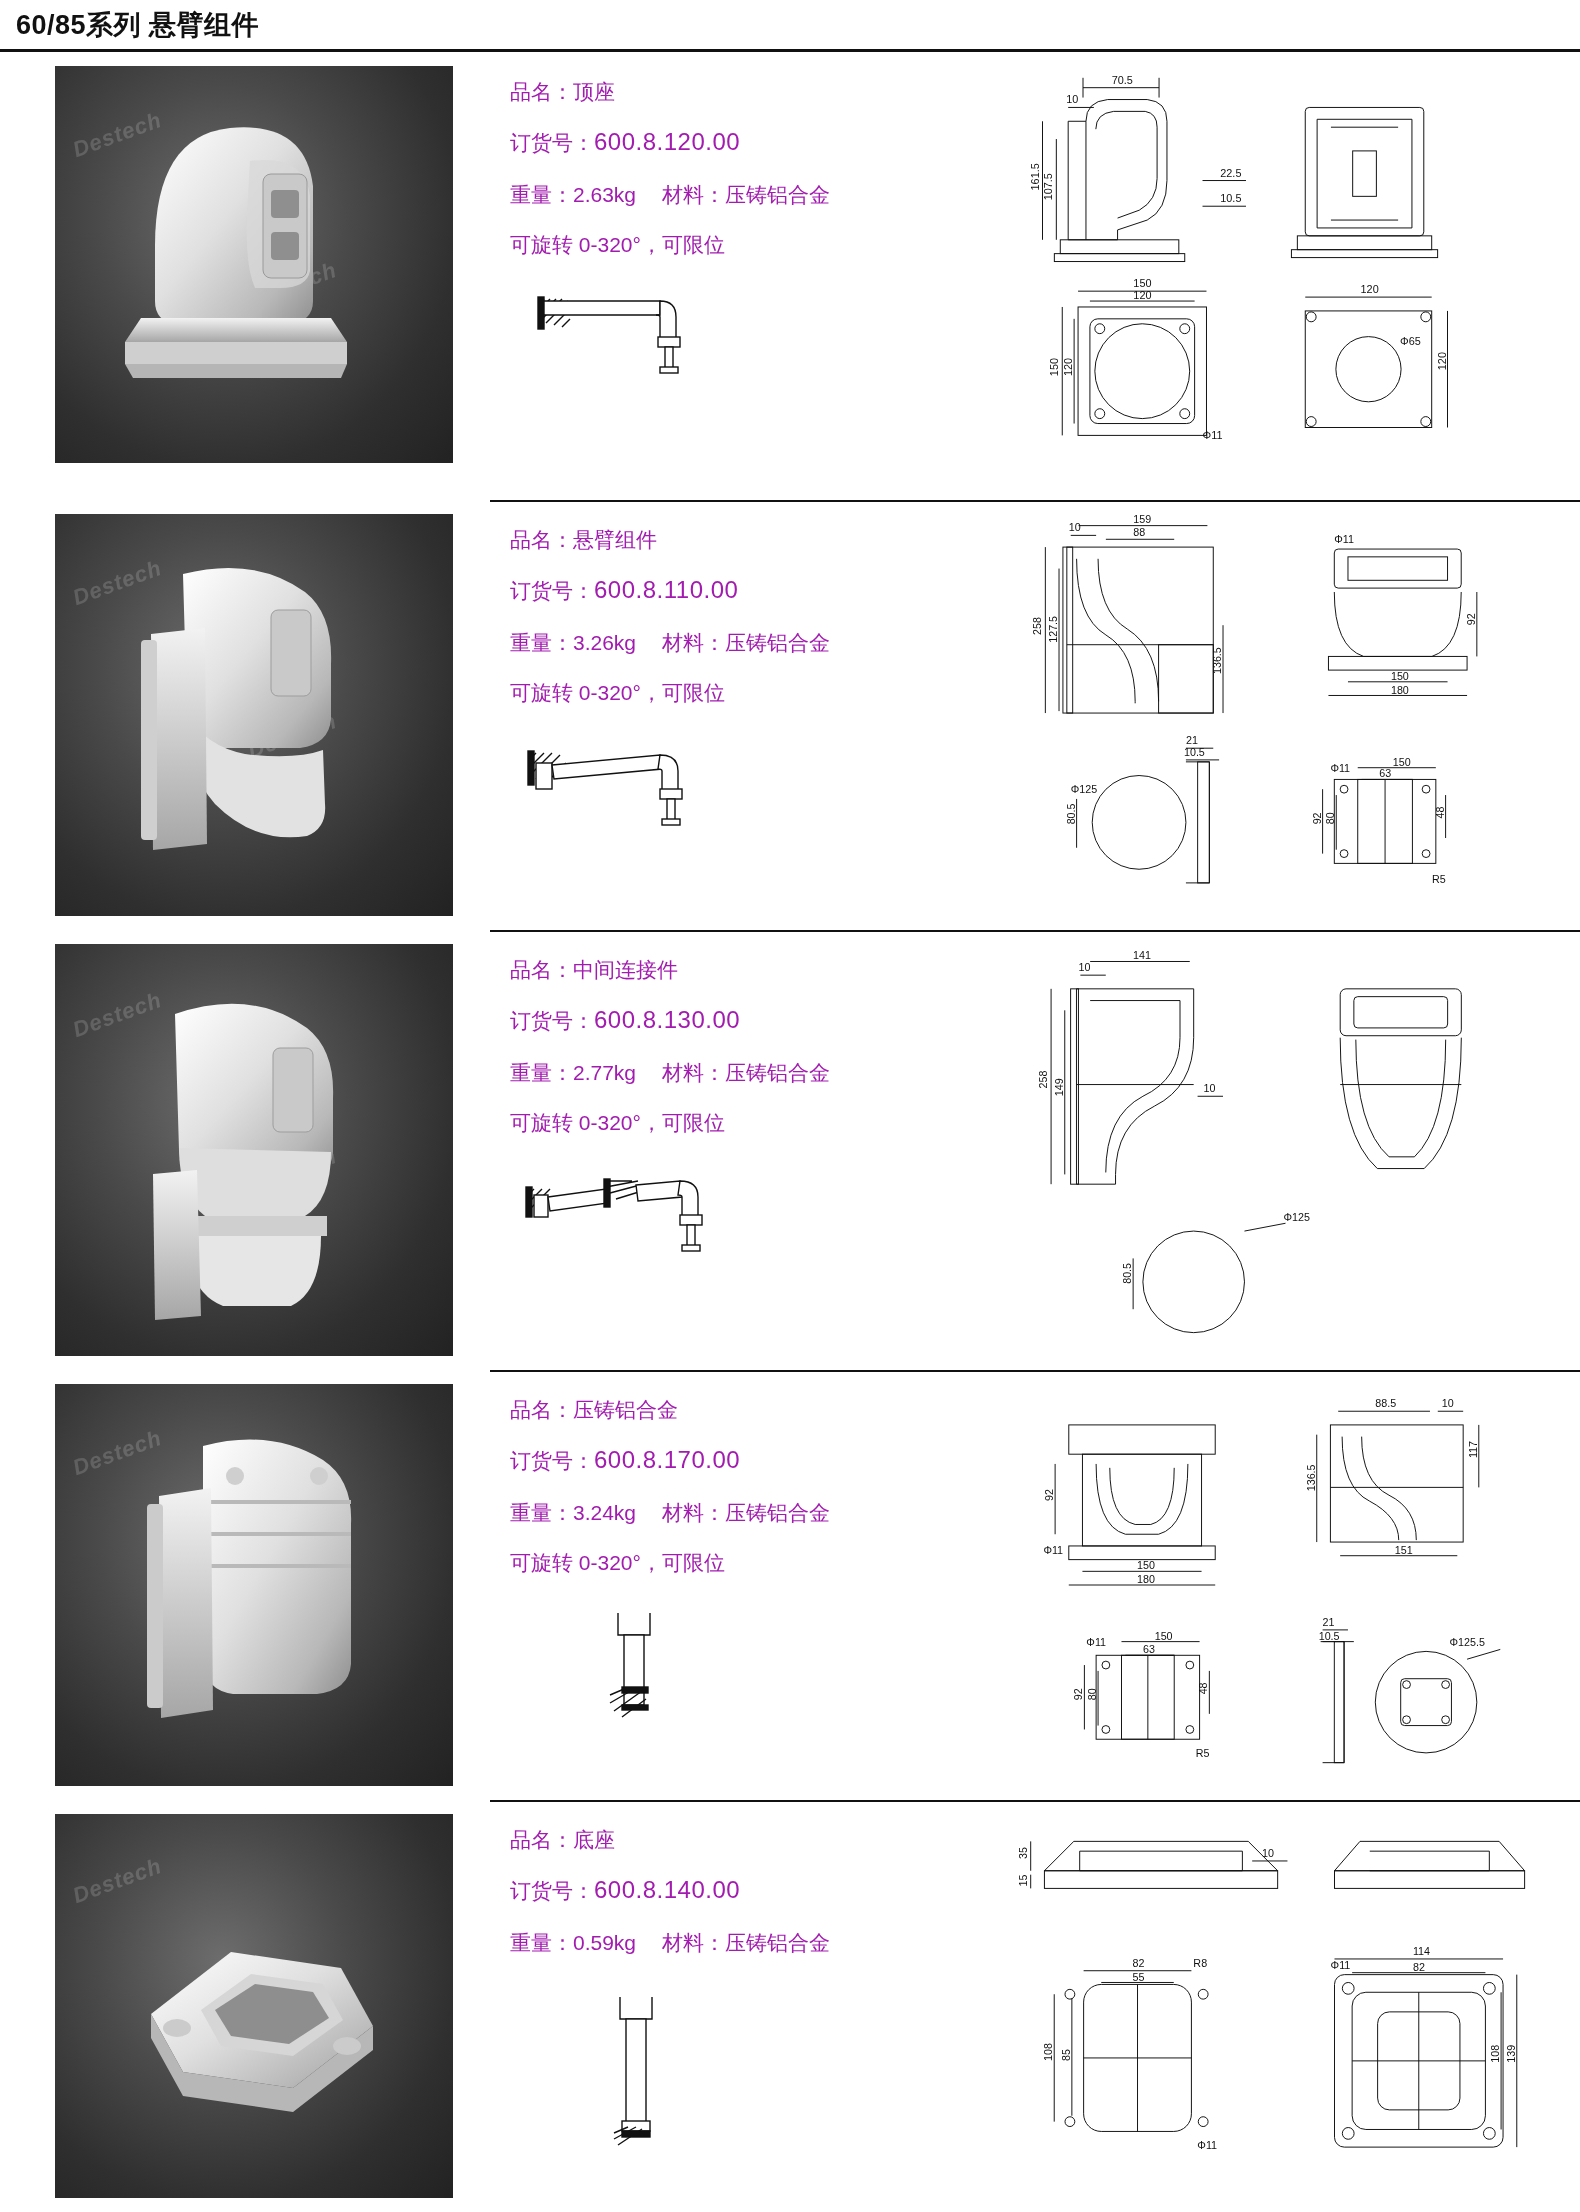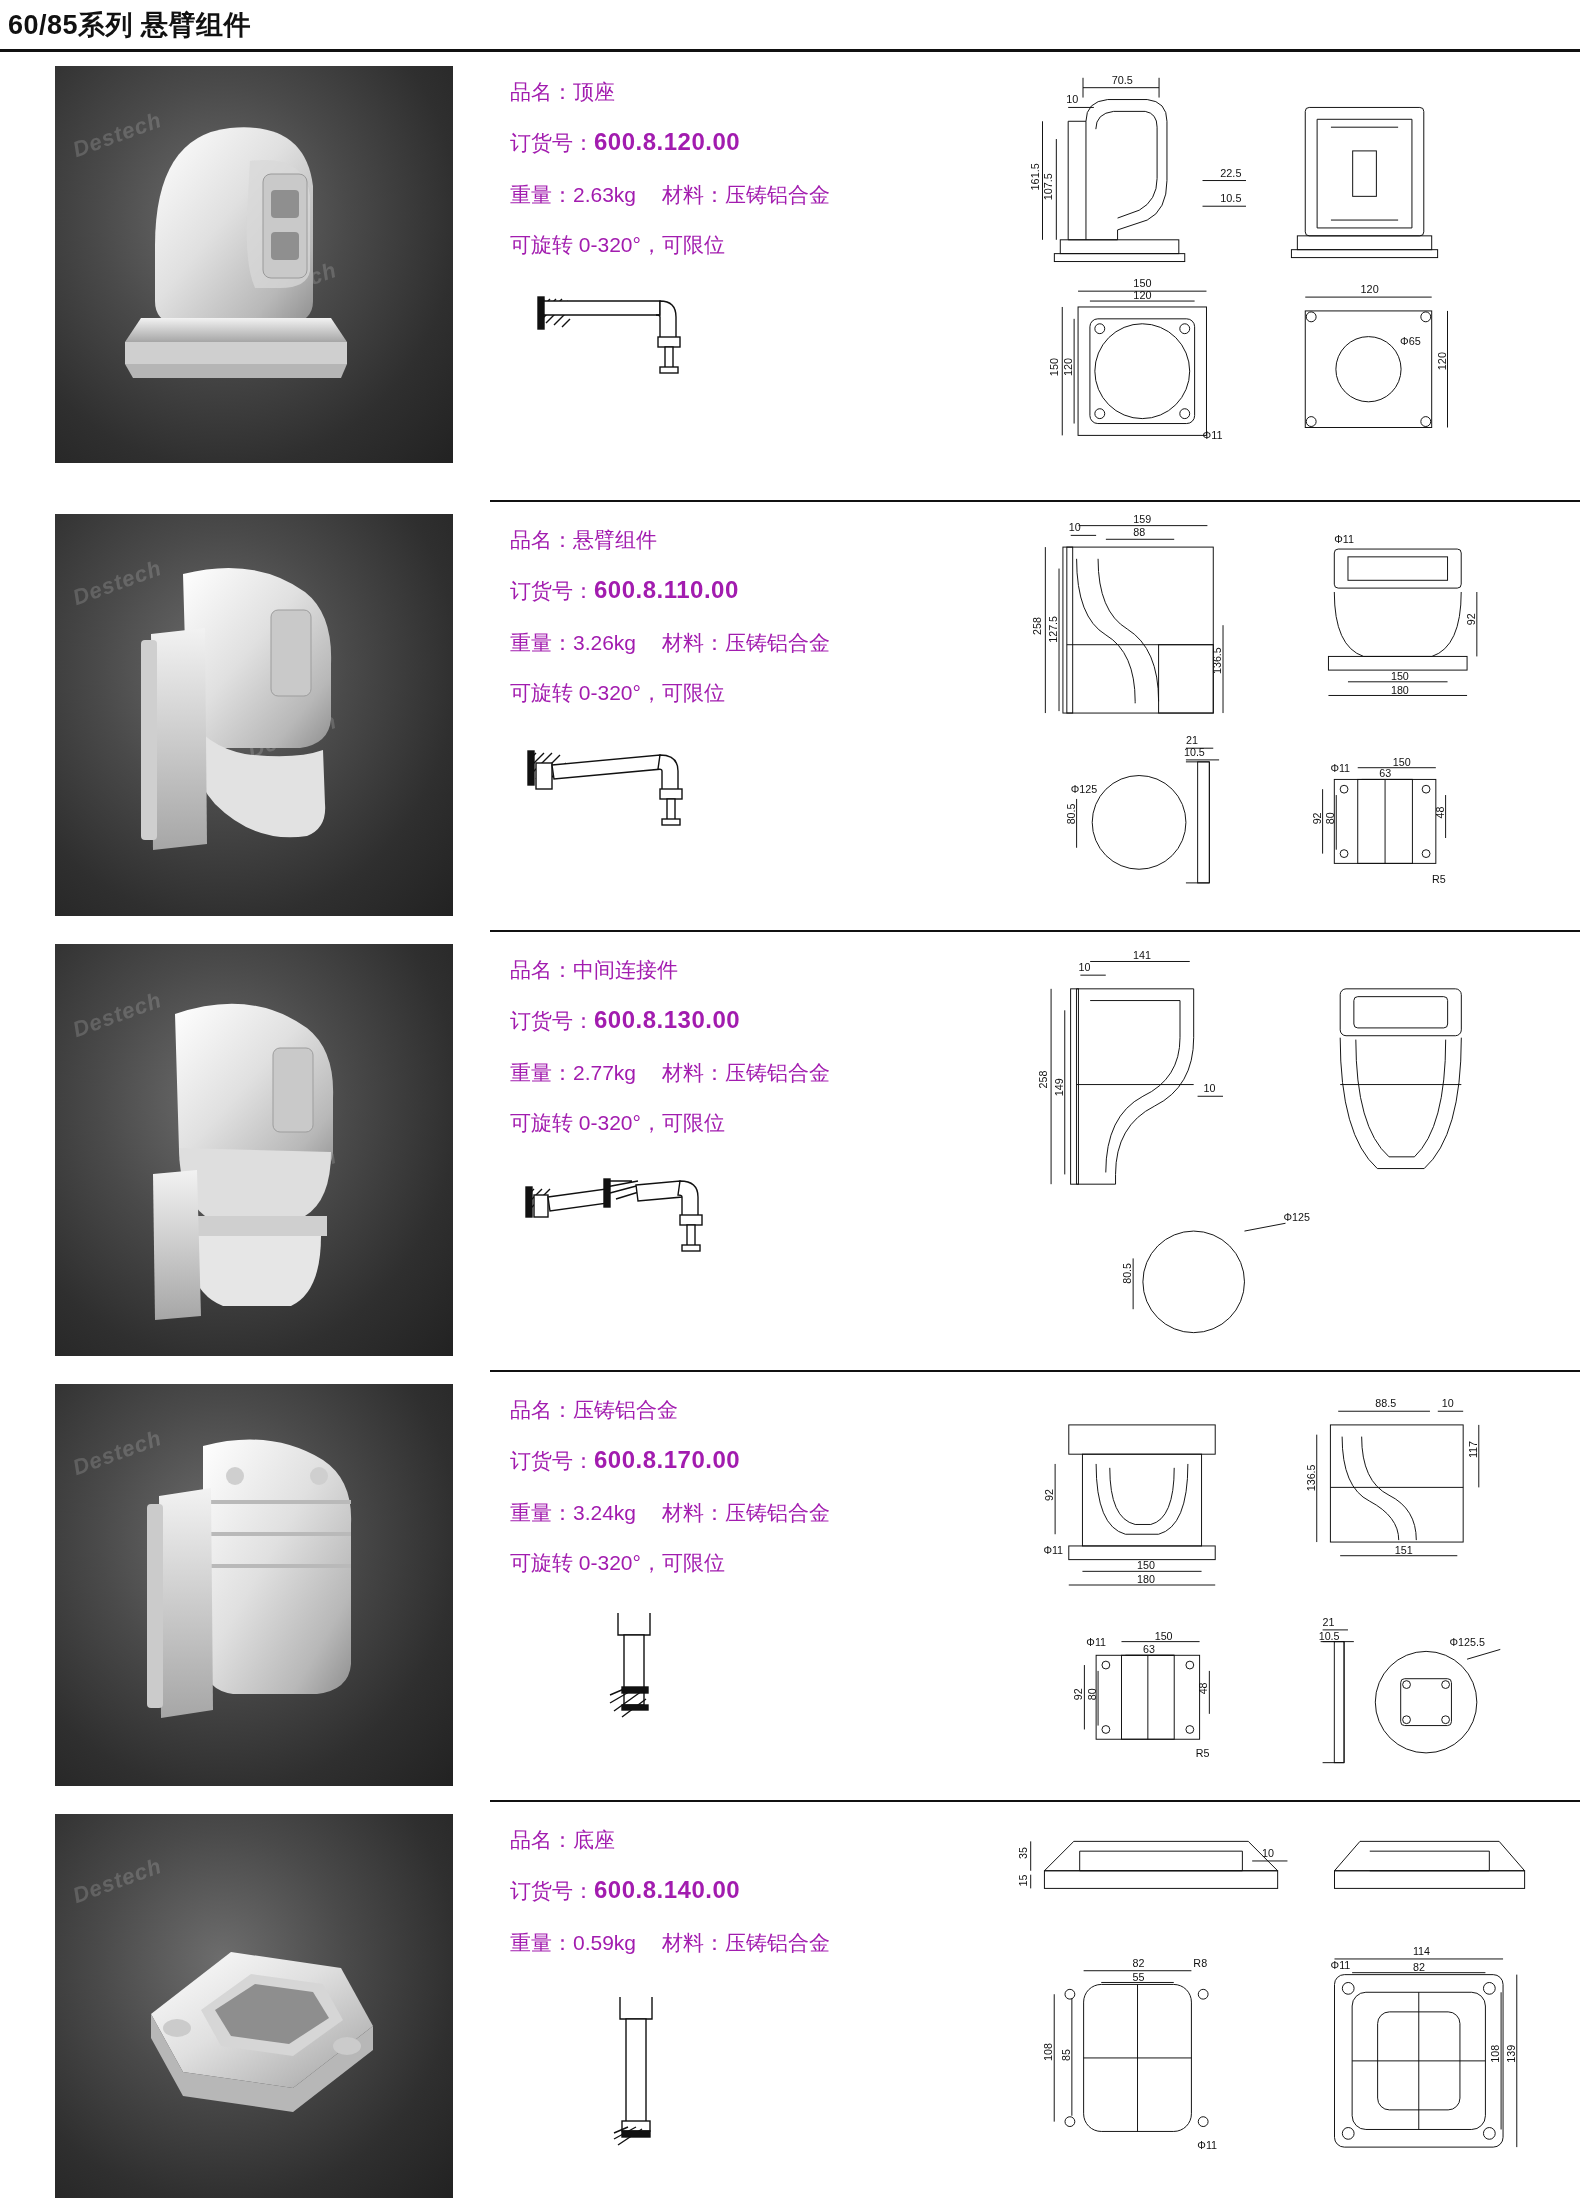--- a/index.html
+++ b/index.html
@@ -23,21 +23,21 @@
     height: 52px;
     border-bottom: 3px solid #111;
     display: flex;
     align-items: center;
   }
   .header .title {
     font-size: 27px;
     font-weight: bold;
     letter-spacing: 0.5px;
     color: #111;
-    padding-left: 8px;
+    padding-left: 16px;
     font-family: "Liberation Sans", "DejaVu Sans", sans-serif;
   }
   
   .row {
     position: absolute;
     left: 0;
     width: 1580px;
     display: flex;
     align-items: stretch;
   }
@@ -75,21 +75,21 @@
   .spec-line {
     font-size: 21px;
     color: #a21caf;
     margin-bottom: 22px;
     white-space: nowrap;
     font-family: "Liberation Sans", "DejaVu Sans", sans-serif;
   }
   .spec-line.order { margin-bottom: 24px; }
   .order-num {
     font-size: 24px;
-    font-weight: bold;
+    font-weight: normal;
     letter-spacing: 0.5px;
     margin-top: 21px;
   }
   .spec-line .gap { display: inline-block; width: 26px; }
   
   .mini {
     margin-top: 8px;
     width: 300px;
     height: 110px;
     position: relative;

